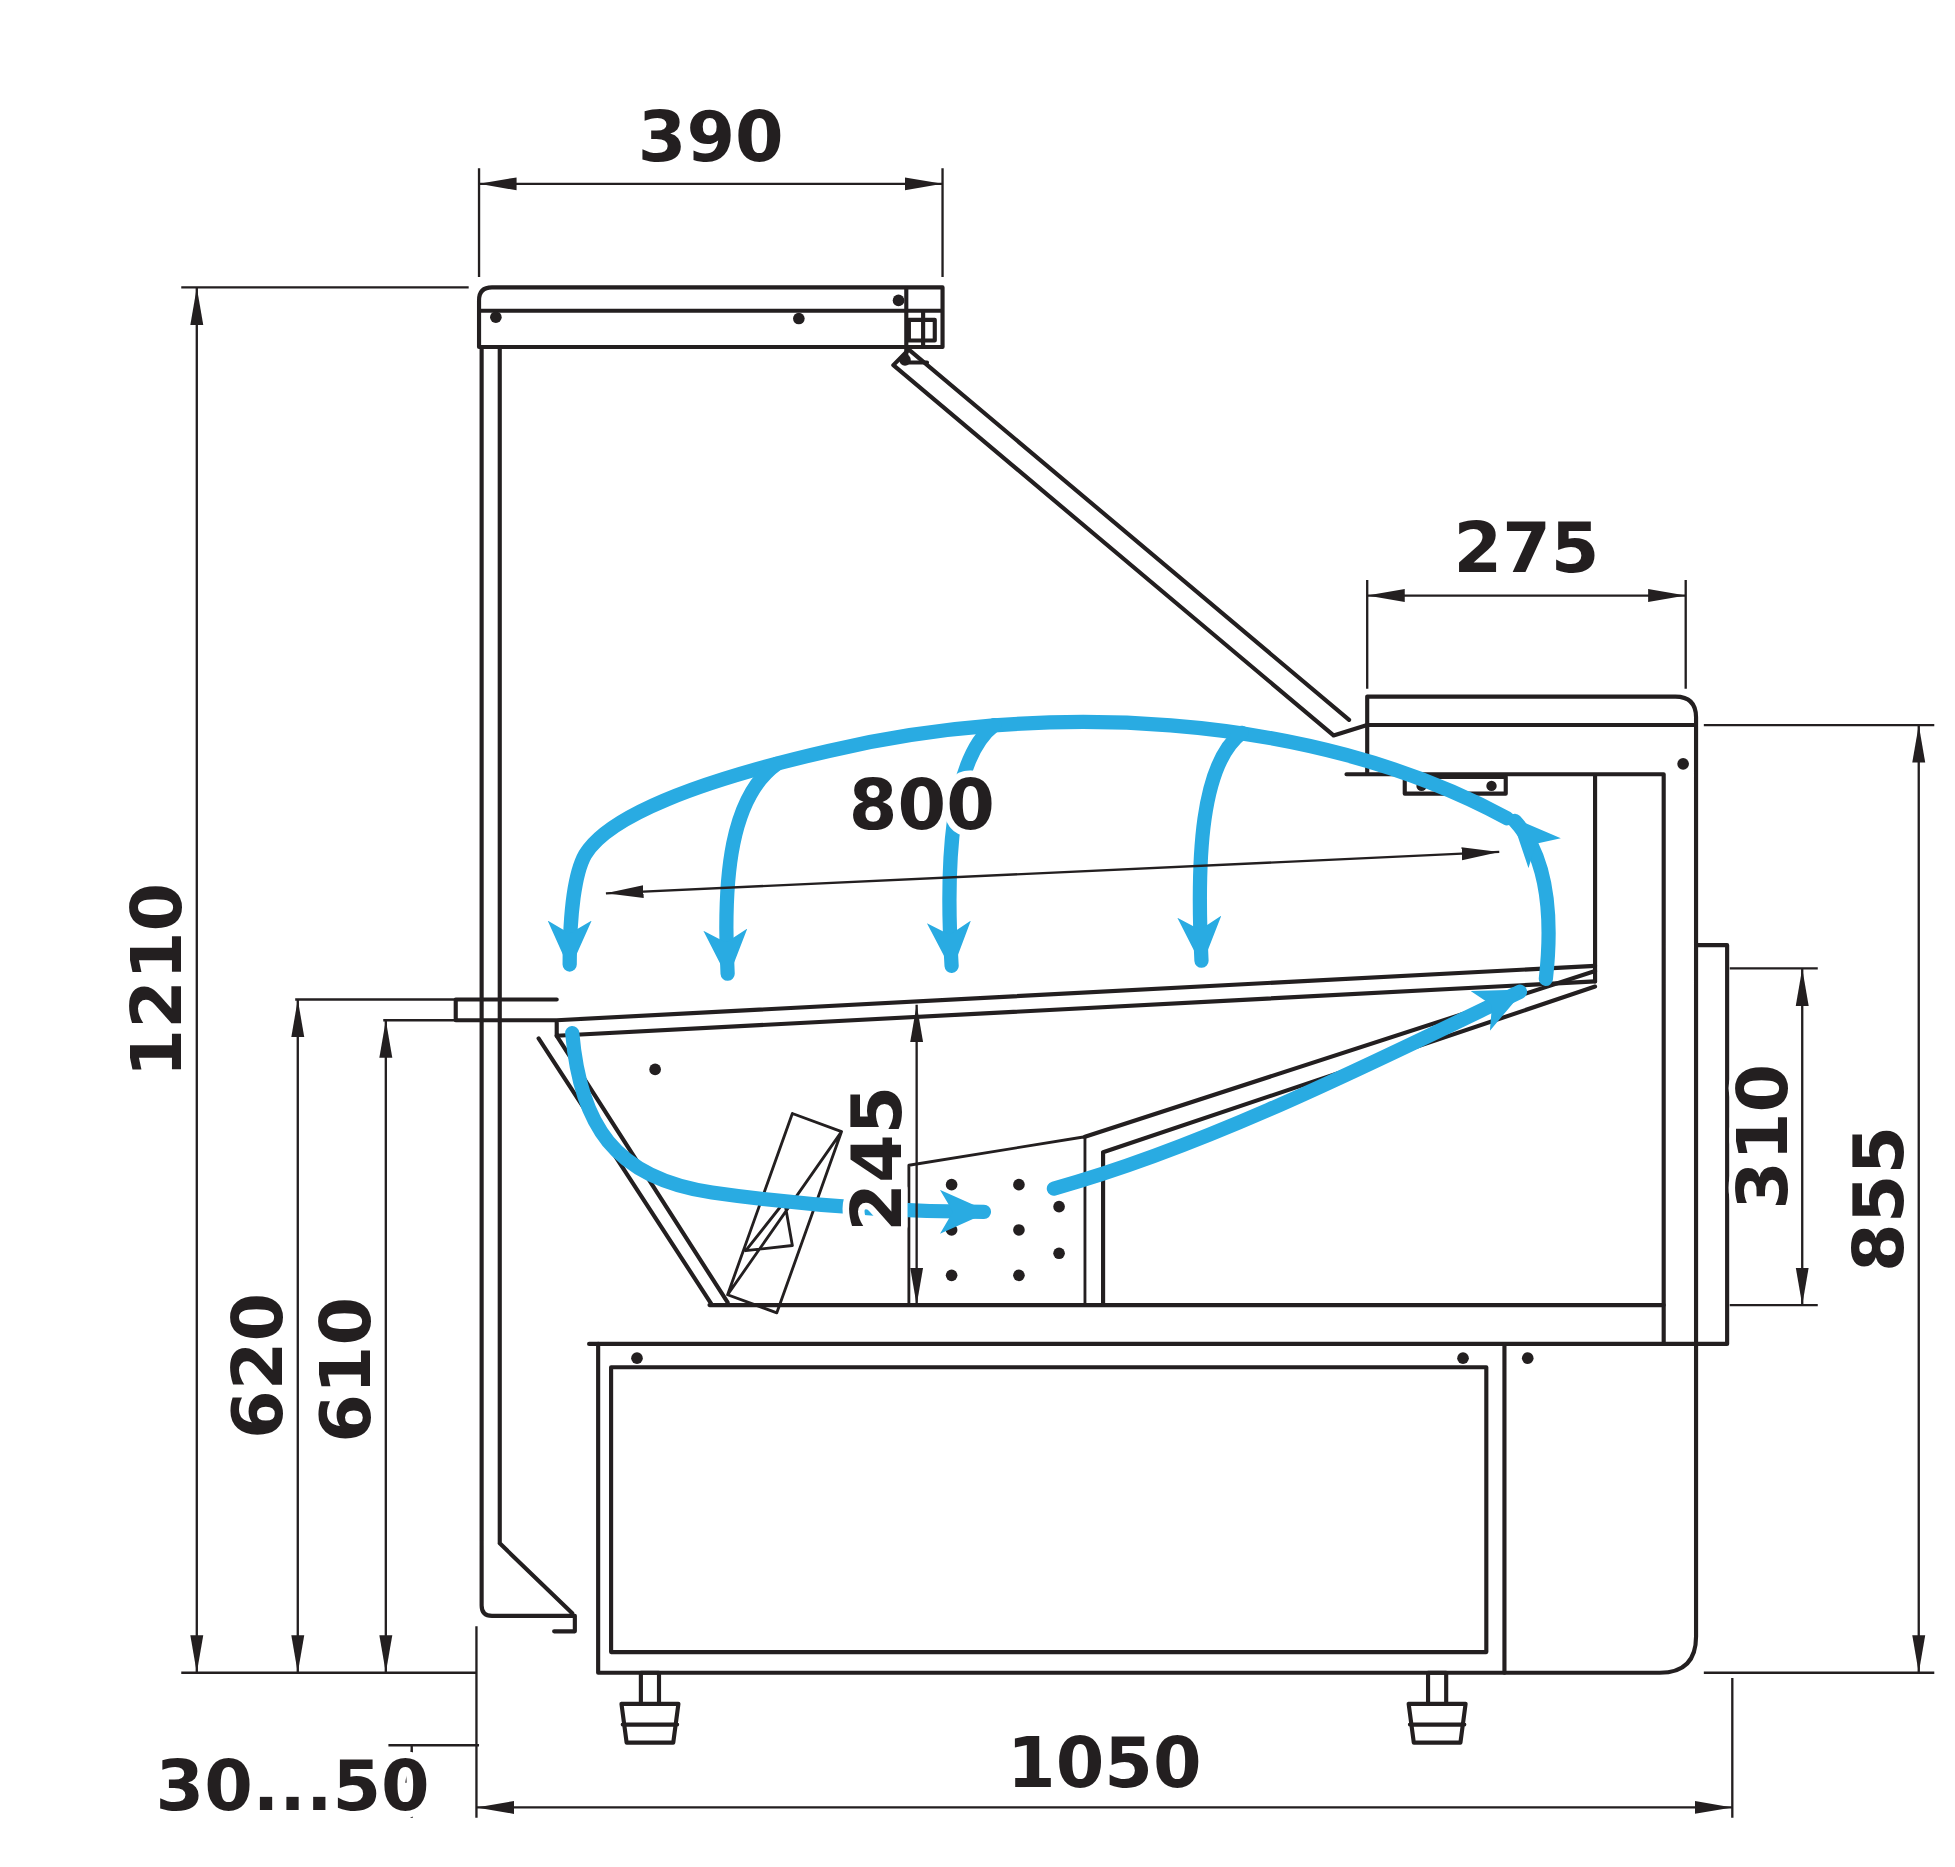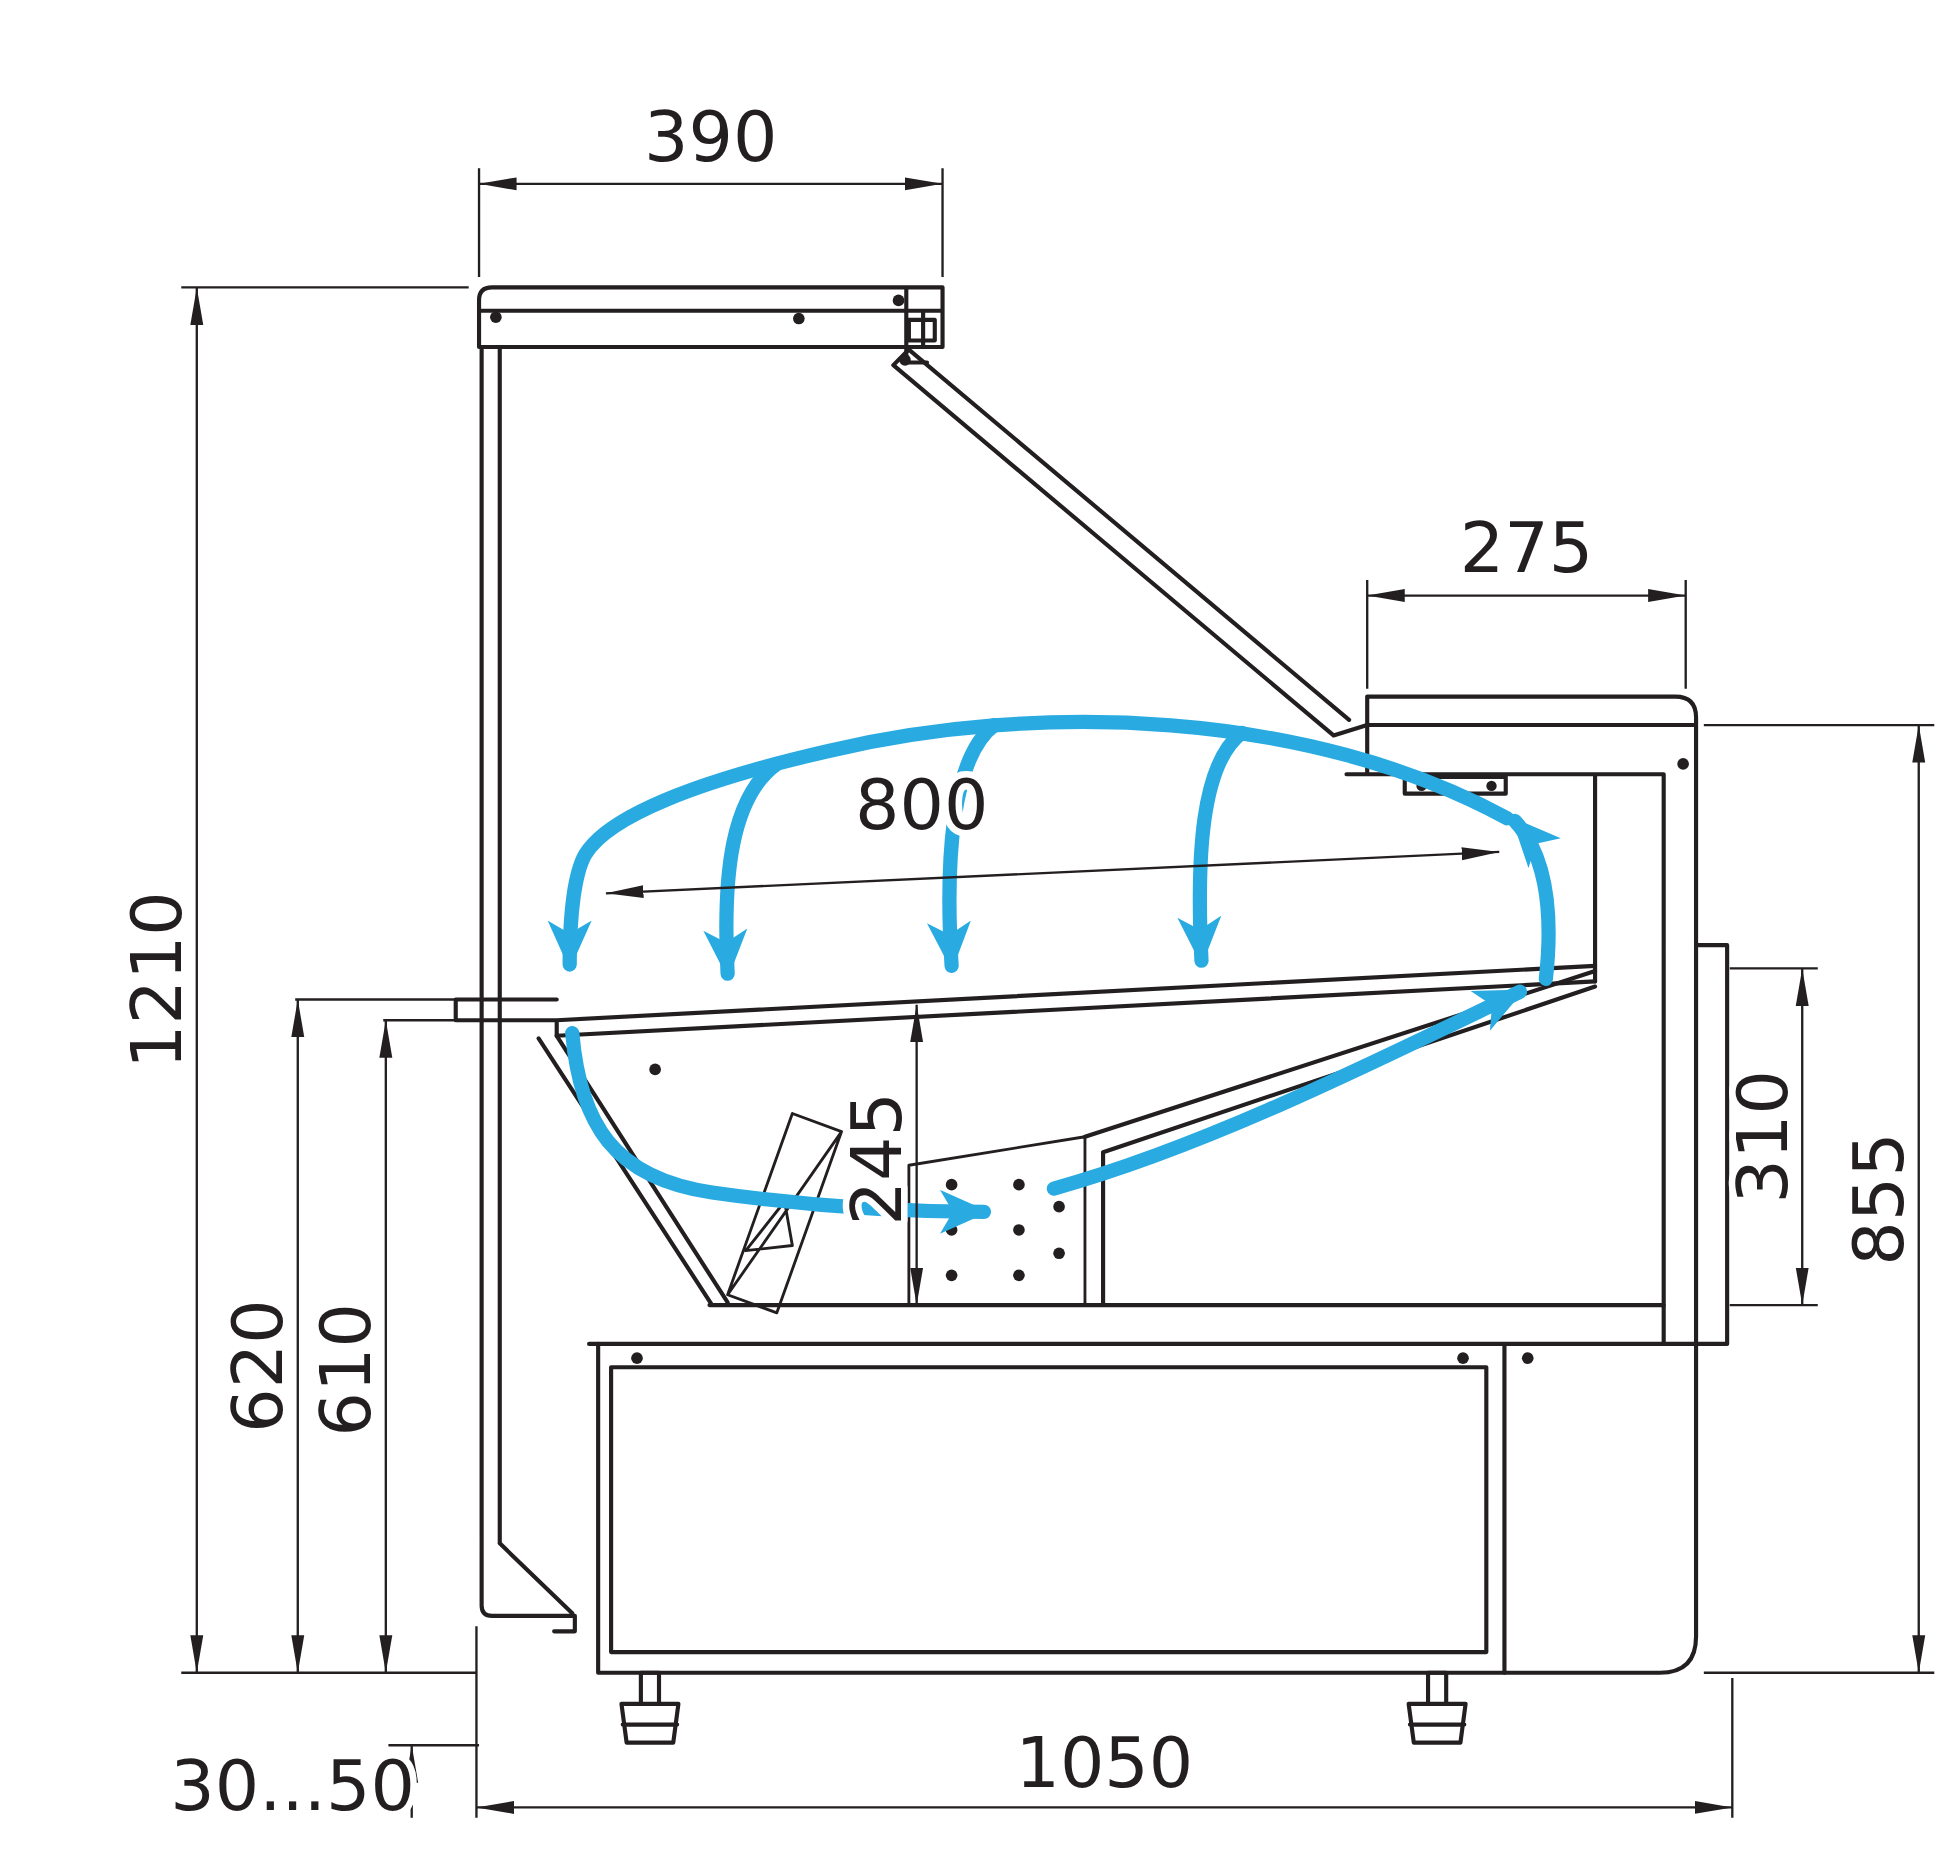--- a/index.html
+++ b/index.html
@@ -1,17 +1,17 @@
 <!DOCTYPE html>
 <html style="--line: #231f20; --flow: #29abe2; --bg: #ffffff;font-size:10.4px"><head>
 <meta charset="utf-8">
 <style>
   :root{ --line:#231f20; --flow:#29abe2; --bg:#ffffff; }
   html,body{margin:0;padding:0;background:var(--bg);width:100%;height:100%;}
-  .stage{width:100vw;height:100vh;display:flex;align-items:center;justify-content:flex-end;background:var(--bg);}
+  .stage{width:100vw;height:100vh;display:flex;align-items:center;justify-content:flex-end;background:var(--bg);font-weight:bold;}
   svg{width:100%;height:100%;display:block;}
   .ol{stroke:var(--line);stroke-width:3.2;fill:none;stroke-linejoin:round;stroke-linecap:round;}
   .ol-thin{stroke:var(--line);stroke-width:2.2;fill:none;stroke-linejoin:round;}
   .dim{stroke:var(--line);stroke-width:1.8;fill:none;}
   .flow{stroke:var(--flow);stroke-width:11;fill:none;stroke-linecap:round;}
   .screw{fill:var(--line);stroke:none;}
   .lbl{font-family:"DejaVu Sans","Liberation Sans",sans-serif;font-size:54px;fill:var(--line);
        text-anchor:middle;paint-order:stroke;stroke:#ffffff;stroke-width:10;stroke-linejoin:round;}
   .mk-dim{fill:var(--line);}
   .mk-flow{fill:var(--flow);}

